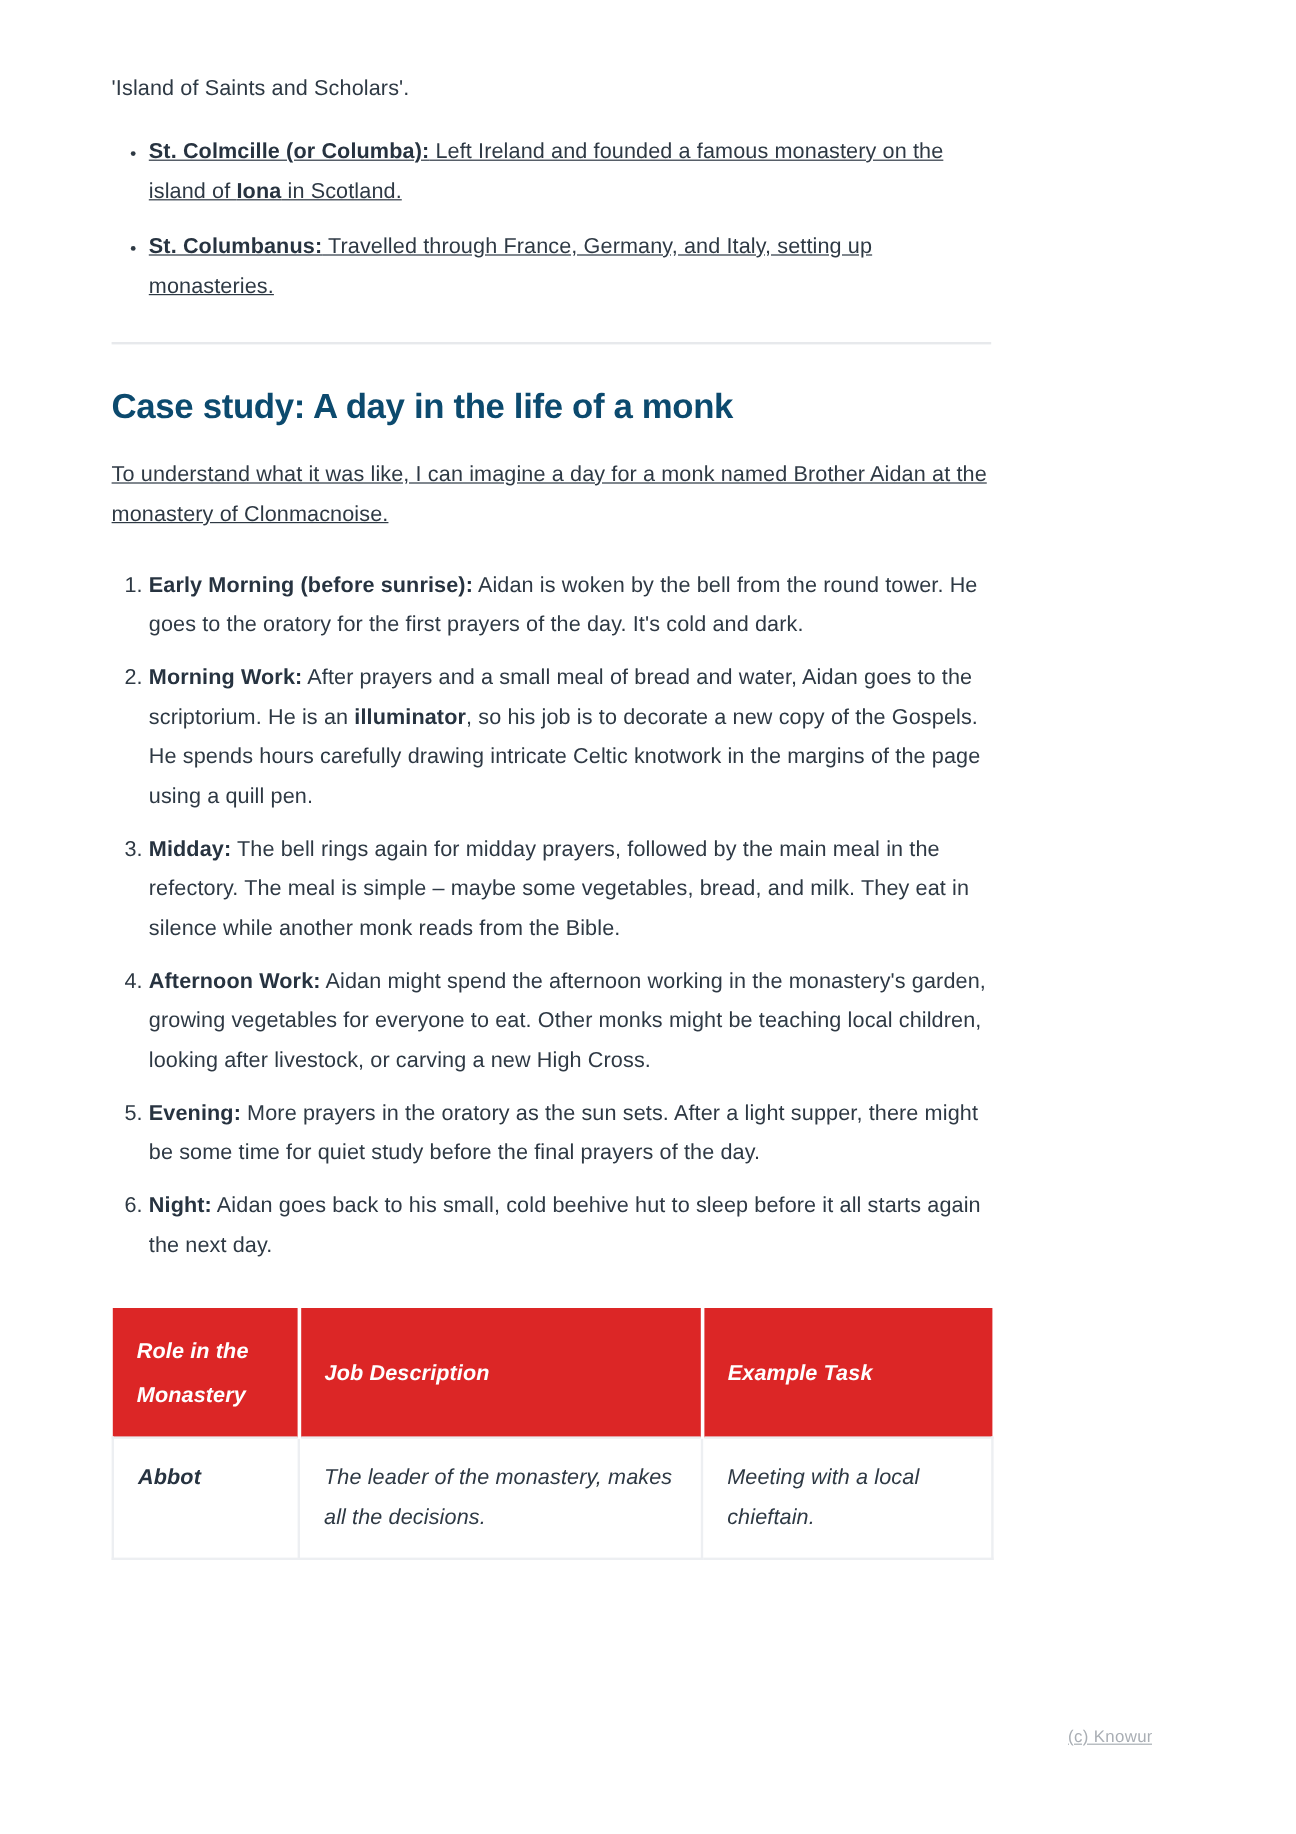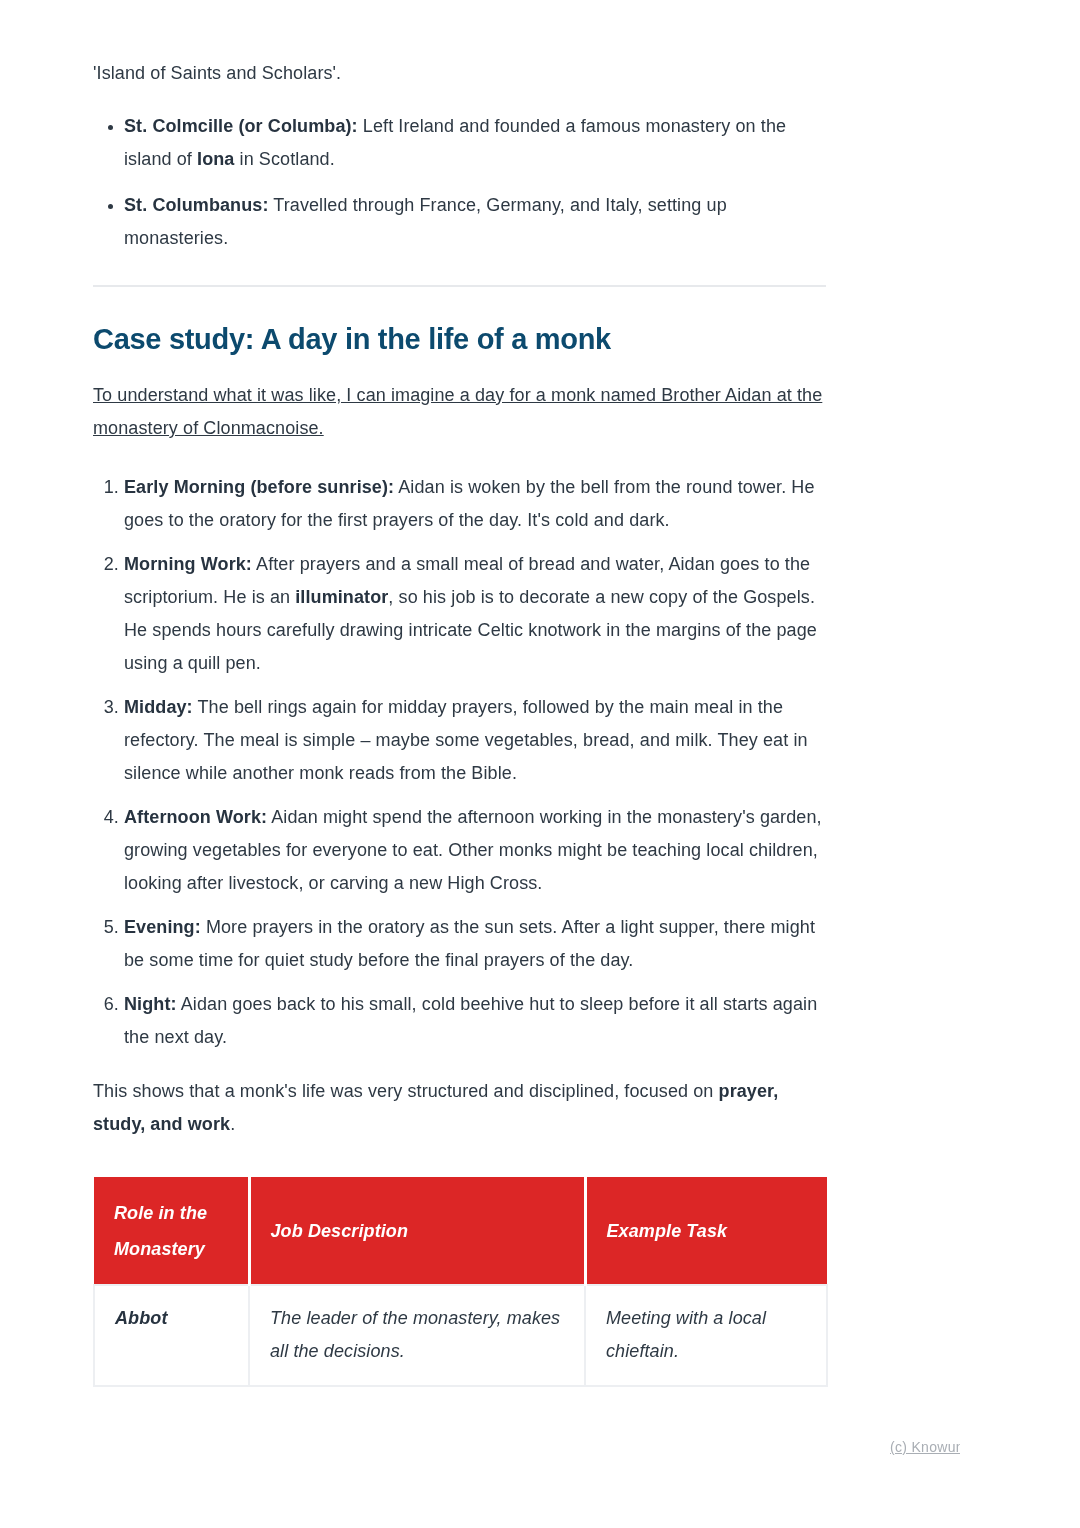--- a/index.html
+++ b/index.html
@@ -9,21 +9,21 @@
     color:#2e3944;
   }
   .page{position:relative;width:960px;height:1528px;overflow:hidden;background:#ffffff;}
   .content{
     position:absolute;left:93px;top:57px;width:733px;
     font-size:18px;line-height:33px;letter-spacing:0.1px;
   }
   p{margin:0;}
   strong{font-weight:700;color:#273340;}
   .intro-line{margin:0 0 0 0;}
-  ul.saints{margin:20px 0 0 0;padding:0 0 0 31px;}
+  ul.saints{margin:20px 0 0 0;padding:0 0 0 31px;text-decoration:underline;}
   ul.saints li{margin:0 0 13px 0;padding-left:0;}
   ul.saints li::marker{font-size:15px;}
   hr.divider{border:none;border-top:2px solid #e7e9ec;margin:30px 0 0 0;}
   h2.case-heading{
     margin:34px 0 0 0;font-size:29px;line-height:36px;
     font-weight:700;color:#0c4a6e;letter-spacing:-0.3px;
   }
   p.case-intro{margin:22px 0 0 0;text-decoration:underline;}
   ol.schedule{margin:26px 0 0 0;padding:0 0 0 31px;}
   ol.schedule li{margin:0 0 11px 0;padding-left:0;}
@@ -95,23 +95,20 @@
         <strong>Afternoon Work:</strong><span> Aidan might spend the afternoon working in the monastery's garden, growing vegetables for everyone to eat. Other monks might be teaching local children, looking after livestock, or carving a new High Cross.</span><strong></strong><span></span>
       </li>
       <li>
         <strong>Evening:</strong><span> More prayers in the oratory as the sun sets. After a light supper, there might be some time for quiet study before the final prayers of the day.</span><strong></strong><span></span>
       </li>
       <li>
         <strong>Night:</strong><span> Aidan goes back to his small, cold beehive hut to sleep before it all starts again the next day.</span><strong></strong><span></span>
       </li>
     </ol>
 
-    <p class="conclusion">
-      <span>This shows that a monk's life was very structured and disciplined, focused on </span><strong>prayer, study, and work</strong><span>.</span>
-    </p>
 
     <table class="roles">
       <colgroup>
           <col class="c1">
           <col class="c2">
           <col class="c3">
         </colgroup>
       <thead>
         <tr>
           <th>Role in the Monastery</th>

